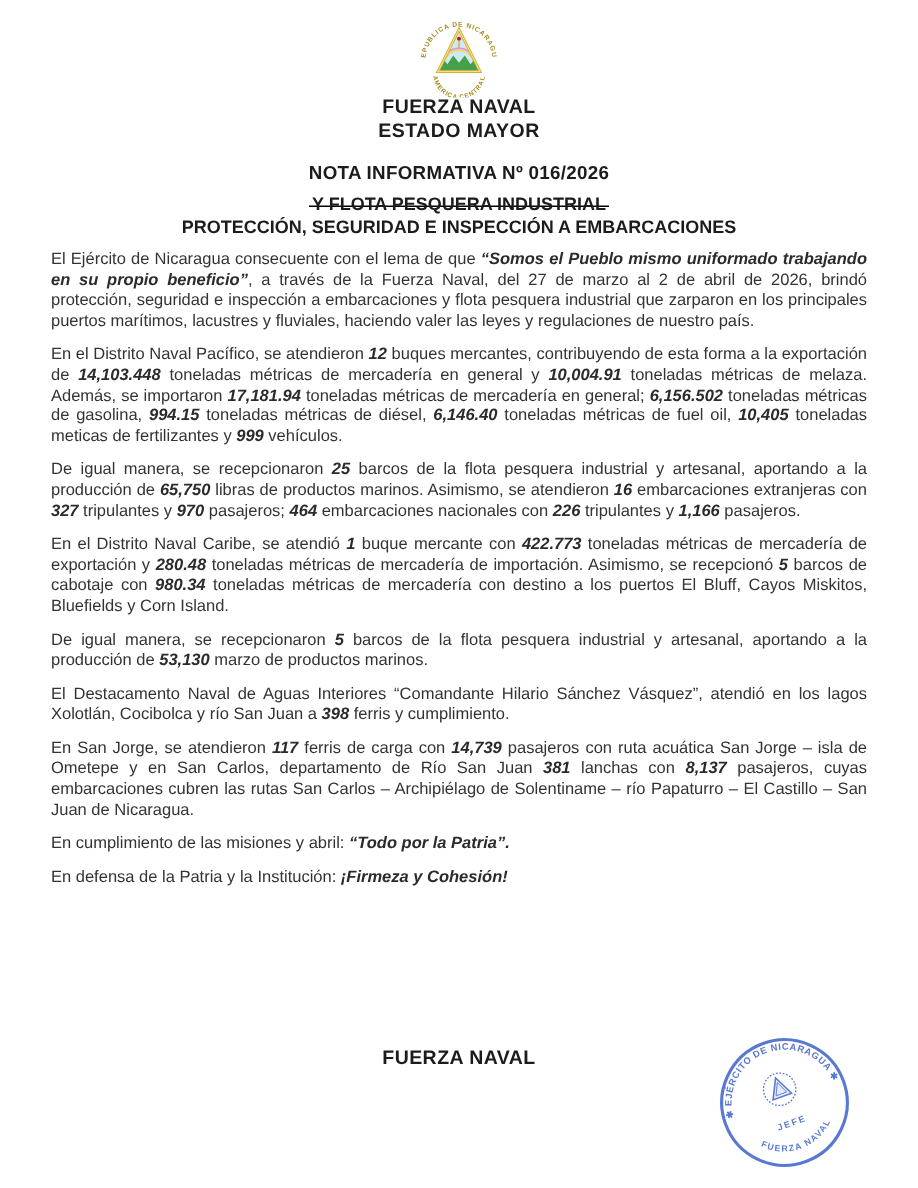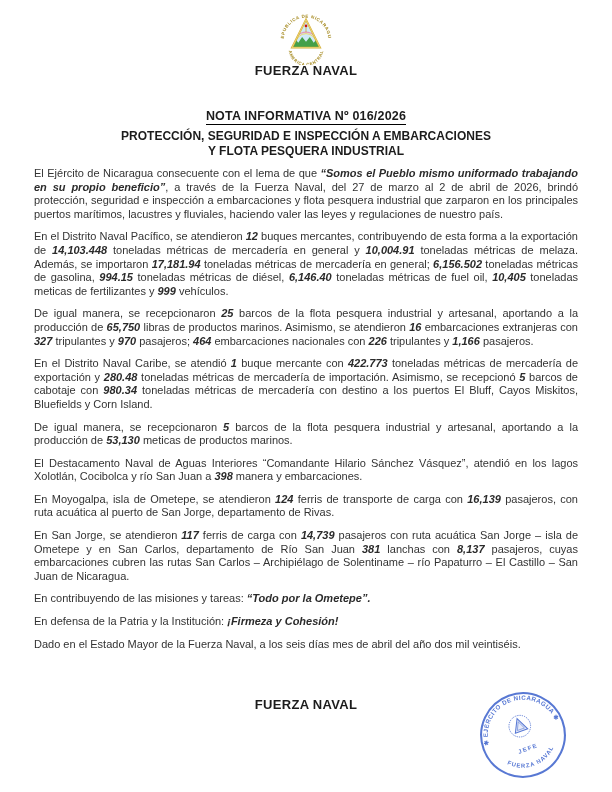--- a/index.html
+++ b/index.html
@@ -6,21 +6,21 @@
   .page {
     position:relative; width:612px; height:792px; margin:0 auto;
     background:#ffffff; overflow:hidden;
     font-family:"Liberation Sans", sans-serif; color:#333333;
   }
   .emblem { position:absolute; top:9px; left:50%; transform:translateX(-50%); width:62px; height:56px; }
   .org-block { position:absolute; top:63px; left:0; width:100%; text-align:center;
     font-weight:bold; font-size:13px; line-height:16px; color:#1c1c1c; letter-spacing:.3px; }
   .note-line { position:absolute; top:106px; left:0; width:100%; text-align:center; }
   .note-line span { display:inline-block; font-weight:bold; font-size:12.5px; color:#1c1c1c;
-    border-bottom:1.6px solid #000000; padding-bottom:1px; letter-spacing:.2px; }
+    border-bottom:1.6px solid #000000; padding-bottom:15px; letter-spacing:.2px; }
   .doc-title { position:absolute; top:129px; left:0; width:100%; text-align:center;
     font-weight:bold; font-size:12px; line-height:14.5px; color:#1c1c1c; }
   .doc-body { position:absolute; top:167px; left:34px; width:544px;
     font-size:11px; line-height:13.6px; text-align:justify; color:#333333; }
   .doc-body p { margin:0 0 9px 0; }
   .doc-body .b { font-weight:bold; color:#2b2b2b;font-style:italic; }
   .doc-body .i { font-style:italic; }
   .footer-block { position:absolute; top:697px; left:0; width:100%; text-align:center;
     font-weight:bold; font-size:13px; line-height:15.5px; color:#1c1c1c; letter-spacing:.3px; }
   .seal { position:absolute; left:476px; top:688px; width:94px; height:94px; z-index:5; opacity:.92; }
@@ -54,43 +54,42 @@
         <circle cx="32" cy="17.5" r="1.4" fill="#cc1111"></circle>
         <line x1="32" y1="18.5" x2="32" y2="24" stroke="#cc9911" stroke-width="0.7"></line>
       </g>
       <polygon points="32,11 46.5,40 17.5,40" fill="none" stroke="#d4af37" stroke-width="2"></polygon>
       <polygon points="32,11 46.5,40 17.5,40" fill="none" stroke="#f5e08a" stroke-width="0.7"></polygon>
     </svg>
   </div>
 
   <div class="org-block">
     <div>FUERZA NAVAL</div>
+    <div>ESTADO MAYOR</div>
   </div>
 
   <div class="note-line">
     <span>NOTA INFORMATIVA Nº 016/2026</span>
   </div>
 
   <div class="doc-title">
+    <div>Y FLOTA PESQUERA INDUSTRIAL</div>
     <div>PROTECCIÓN, SEGURIDAD E INSPECCIÓN A EMBARCACIONES</div>
-    <div>Y FLOTA PESQUERA INDUSTRIAL</div>
   </div>
 
   <div class="doc-body" id="doc-body">
       <p><span>El Ejército de Nicaragua consecuente con el lema de que </span><span class="b i">“Somos el Pueblo mismo uniformado trabajando en su propio beneficio”</span><span>, a través de la Fuerza Naval, del 27 de marzo al 2 de abril de 2026, brindó protección, seguridad e inspección a embarcaciones y flota pesquera industrial que zarparon en los principales puertos marítimos, lacustres y fluviales, haciendo valer las leyes y regulaciones de nuestro país.</span></p>
       <p><span>En el Distrito Naval Pacífico, se atendieron </span><span class="b">12</span><span> buques mercantes, contribuyendo de esta forma a la exportación de </span><span class="b">14,103.448</span><span> toneladas métricas de mercadería en general y </span><span class="b">10,004.91</span><span> toneladas métricas de melaza. Además, se importaron </span><span class="b">17,181.94</span><span> toneladas métricas de mercadería en general; </span><span class="b">6,156.502</span><span> toneladas métricas de gasolina, </span><span class="b">994.15</span><span> toneladas métricas de diésel, </span><span class="b">6,146.40</span><span> toneladas métricas de fuel oil, </span><span class="b">10,405</span><span> toneladas meticas de fertilizantes y </span><span class="b">999</span><span> vehículos.</span></p>
       <p><span>De igual manera, se recepcionaron </span><span class="b">25</span><span> barcos de la flota pesquera industrial y artesanal, aportando a la producción de </span><span class="b">65,750</span><span> libras de productos marinos. Asimismo, se atendieron </span><span class="b">16</span><span> embarcaciones extranjeras con </span><span class="b">327</span><span> tripulantes y </span><span class="b">970</span><span> pasajeros; </span><span class="b">464</span><span> embarcaciones nacionales con </span><span class="b">226</span><span> tripulantes y </span><span class="b">1,166</span><span> pasajeros.</span></p>
       <p><span>En el Distrito Naval Caribe, se atendió </span><span class="b">1</span><span> buque mercante con </span><span class="b">422.773</span><span> toneladas métricas de mercadería de exportación y </span><span class="b">280.48</span><span> toneladas métricas de mercadería de importación. Asimismo, se recepcionó </span><span class="b">5</span><span> barcos de cabotaje con </span><span class="b">980.34</span><span> toneladas métricas de mercadería con destino a los puertos El Bluff, Cayos Miskitos, Bluefields y Corn Island.</span></p>
-      <p><span>De igual manera, se recepcionaron </span><span class="b">5</span><span> barcos de la flota pesquera industrial y artesanal, aportando a la producción de </span><span class="b">53,130</span><span> meticas de productos marinos.</span></p>
-      <p><span>El Destacamento Naval de Aguas Interiores “Comandante Hilario Sánchez Vásquez”, atendió en los lagos Xolotlán, Cocibolca y río San Juan a </span><span class="b">398</span><span> manera y embarcaciones.</span></p>
-      <p><span>En Moyogalpa, isla de Ometepe, se atendieron </span><span class="b">124</span><span> ferris de transporte de carga con </span><span class="b">16,139</span><span> pasajeros, con ruta acuática al puerto de San Jorge, departamento de Rivas.</span></p>
+      <p><span>De igual manera, se recepcionaron </span><span class="b">5</span><span> barcos de la flota pesquera industrial y artesanal, aportando a la producción de </span><span class="b">53,130</span><span> marzo de productos marinos.</span></p>
+      <p><span>El Destacamento Naval de Aguas Interiores “Comandante Hilario Sánchez Vásquez”, atendió en los lagos Xolotlán, Cocibolca y río San Juan a </span><span class="b">398</span><span> ferris y cumplimiento.</span></p>
       <p><span>En San Jorge, se atendieron </span><span class="b">117</span><span> ferris de carga con </span><span class="b">14,739</span><span> pasajeros con ruta acuática San Jorge – isla de Ometepe y en San Carlos, departamento de Río San Juan </span><span class="b">381</span><span> lanchas con </span><span class="b">8,137</span><span> pasajeros, cuyas embarcaciones cubren las rutas San Carlos – Archipiélago de Solentiname – río Papaturro – El Castillo – San Juan de Nicaragua.</span></p>
-      <p><span>En contribuyendo de las misiones y tareas: </span><span class="b i">“Todo por la Ometepe”.</span></p>
+      <p><span>En cumplimiento de las misiones y abril: </span><span class="b i">“Todo por la Patria”.</span></p>
       <p><span>En defensa de la Patria y la Institución: </span><span class="b i">¡Firmeza y Cohesión!</span></p>
-      <p><span>Dado en el Estado Mayor de la Fuerza Naval, a los seis días mes de abril del año dos mil veintiséis.</span></p>
     </div>
 
   <div class="footer-block">
     <div>FUERZA NAVAL</div>
   </div>
 
   <div class="seal">
     <svg viewBox="0 0 100 100" width="94" height="94" aria-hidden="true">
       <defs>
         <path id="sealTop" d="M 12.5,50 A 37.5,37.5 0 1 1 87.5,50"></path>

